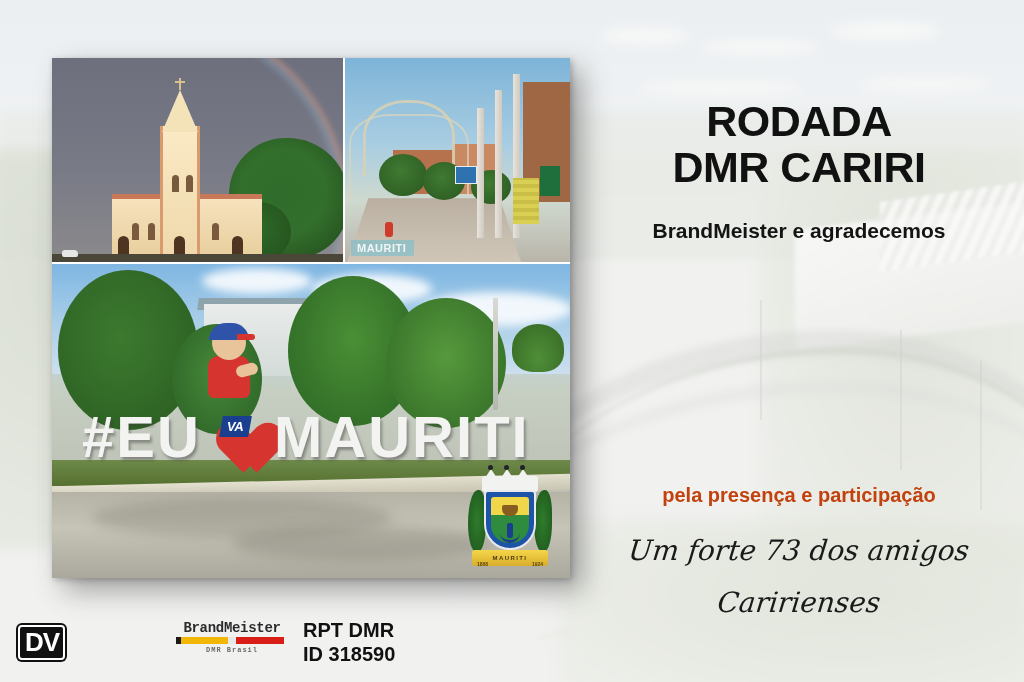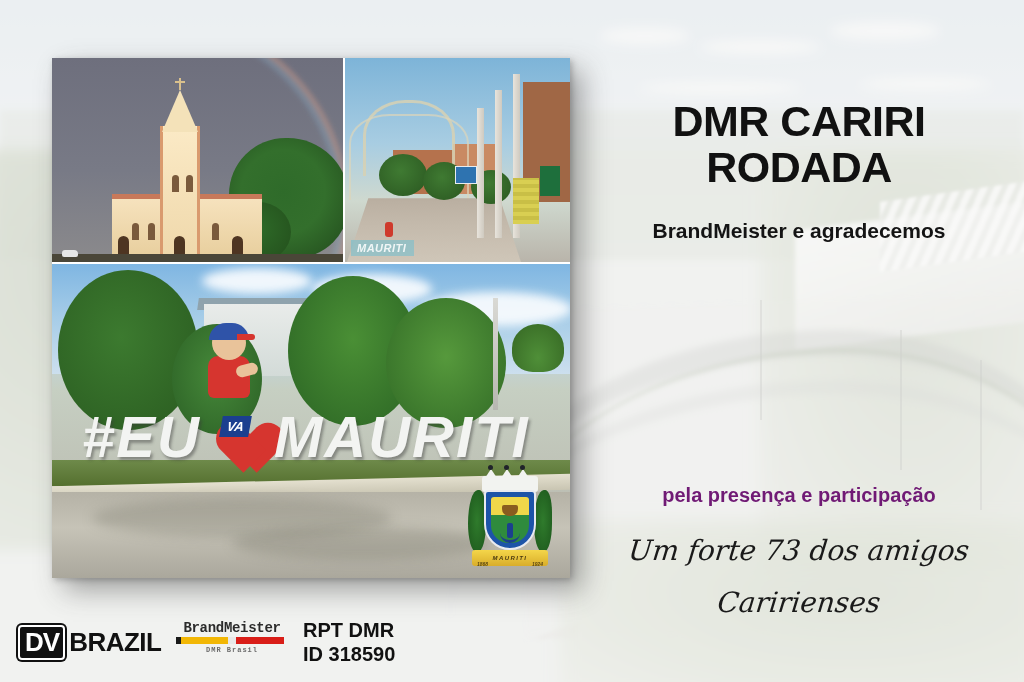--- a/index.html
+++ b/index.html
@@ -91,21 +91,21 @@
     position:absolute; inset:0;
     background:rgba(245,246,243,.62);
   }
 
   
   #collage {
     position:absolute; left:52px; top:58px; width:518px; height:520px;
     background:#ffffff;
     box-shadow: 12px 12px 26px rgba(60,60,60,.45), 2px 2px 6px rgba(80,80,80,.35);
   }
-  .photo { position:absolute; overflow:hidden;font-style:italic; }
+  .photo { position:absolute; overflow:hidden; }
 
   
   #photo-church { left:0; top:0; width:291px; height:204px;
     background:linear-gradient(180deg,#6e6f7d 0%, #787a86 55%, #8b8a8c 100%); }
   .rainbow {
     position:absolute; left:-110px; top:-58px; width:420px; height:420px;
     border-radius:50%;
     border:13px solid transparent;
     border-top-color:rgba(255,210,90,.45);
     border-left-color:rgba(120,200,130,.40);
@@ -387,21 +387,21 @@
   .title-line {
     font-weight:700; font-size:43px; line-height:46px; color:#111;
     letter-spacing:-0.5px;
   }
   #subtitle {
     position:absolute; left:594px; top:219px; width:410px; text-align:center;
     font-weight:700; font-size:21px; color:#141414;
   }
   #thanks {
     position:absolute; left:594px; top:484px; width:410px; text-align:center;
-    font-weight:700; font-size:20px; color:#701a75;
+    font-weight:700; font-size:20px; color:#c2410c;
   }
   .script {
     position:absolute; left:594px; width:410px; text-align:center;
     font-family:"DejaVu Serif", serif;
     font-style:italic; color:#1a1a1a; font-size:28px;
     transform:skewX(-6deg);
   }
   #script1 { top:534px; }
   #script2 { top:586px; }
 
@@ -577,32 +577,31 @@
       <div class="ca-banner">
         <span>MAURITI</span>
         <div class="ca-year" style="left:5px;">1868</div>
         <div class="ca-year" style="right:5px;">1924</div>
       </div>
     </div>
   </div>
 </div>
 
 <div id="title-block">
+  <div class="title-line">RODADA</div>
   <div class="title-line">DMR CARIRI</div>
-  <div class="title-line">RODADA</div>
 </div>
 
 <div id="subtitle">BrandMeister e agradecemos</div>
 <div id="thanks">pela presença e participação</div>
 <div class="script" id="script1">Um forte 73 dos amigos</div>
 <div class="script" id="script2">Caririenses</div>
 
 <div id="dv-logo">
   <span id="dv-mark">DV</span>
-  <span id="dv-word">BRAZIL</span>
 </div>
 
 <div id="bm-logo">
   <div id="bm-word">BrandMeister</div>
   <div id="bm-bar"></div>
   <div id="bm-sub">DMR Brasil</div>
 </div>
 
 <div id="rpt-block">
   <div class="rpt-line">RPT DMR</div>

